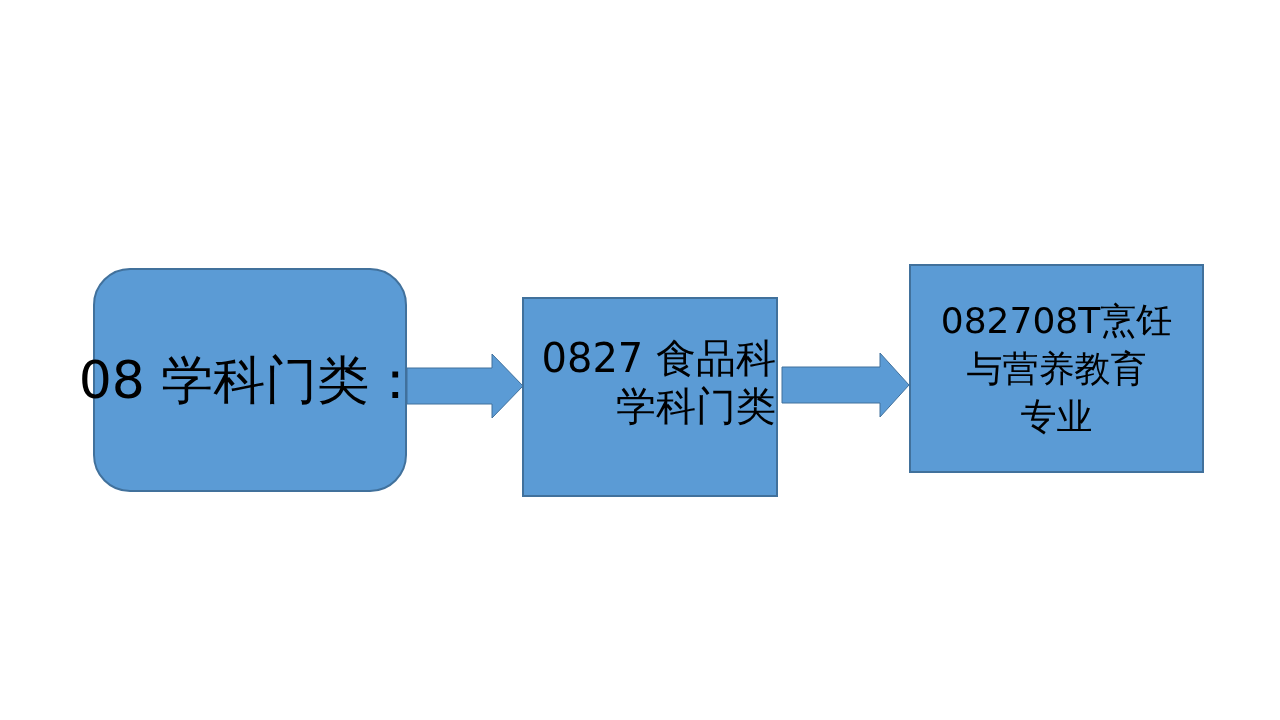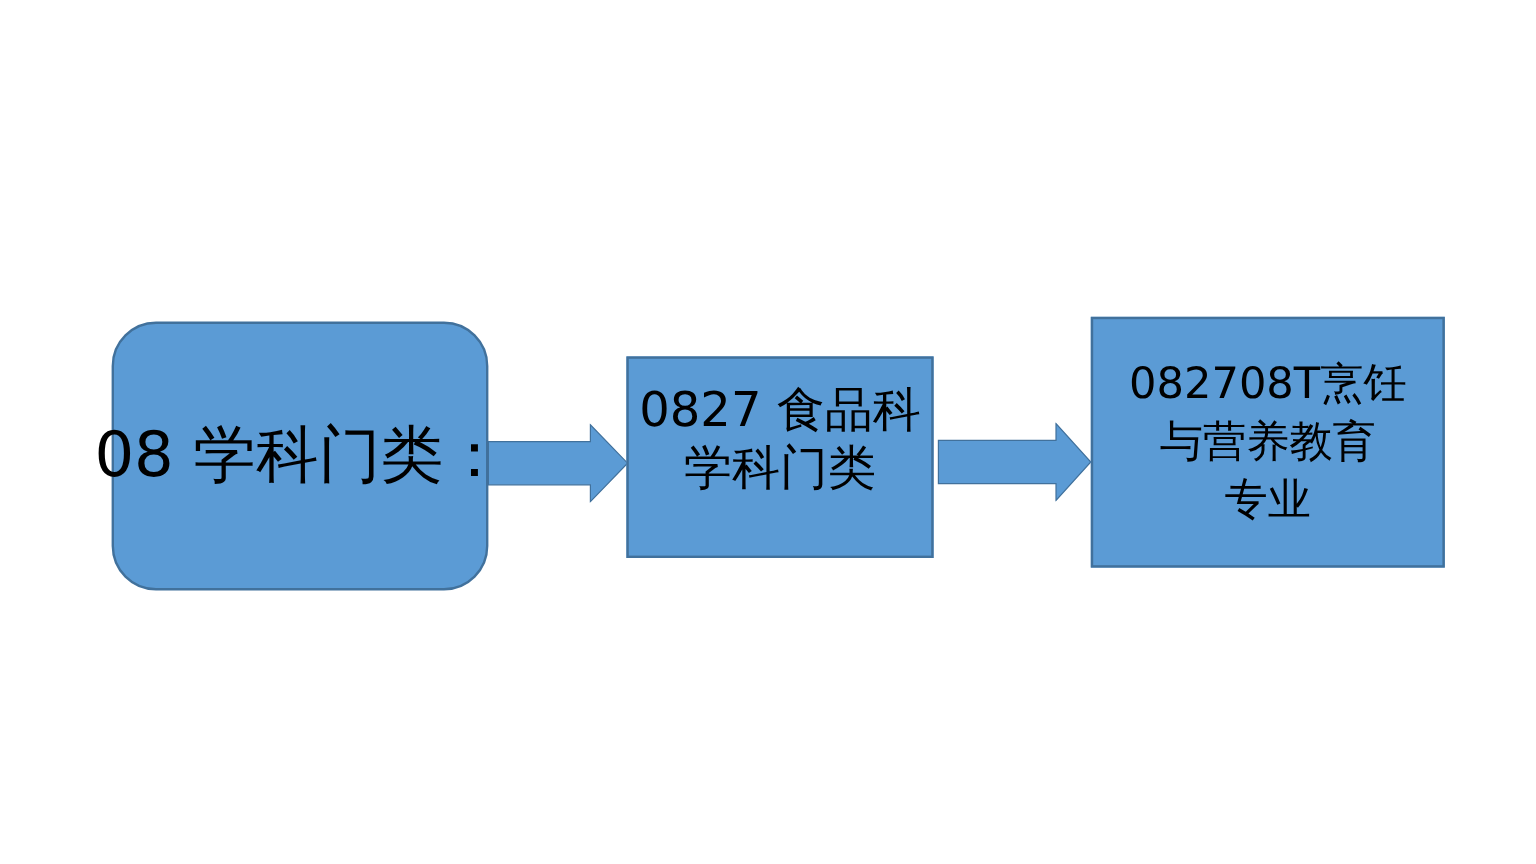--- a/index.html
+++ b/index.html
@@ -36,24 +36,25 @@
     width: 314px;
     height: 224px;
     border-radius: 37px;
     font-size: 52px;
     line-height: 56px;
   }
   .node2 {
     left: 522px;
     top: 297px;
     width: 256px;
-    height: 168px;
+    height: 200px;
     font-size: 40px;
     line-height: 48px;
     padding-bottom: 30px;
+    align-items: flex-end;
   }
   .node3 {
     left: 909px;
     top: 264px;
     width: 295px;
     height: 209px;
     font-size: 36px;
     line-height: 48px;
   }
   .arrow {

